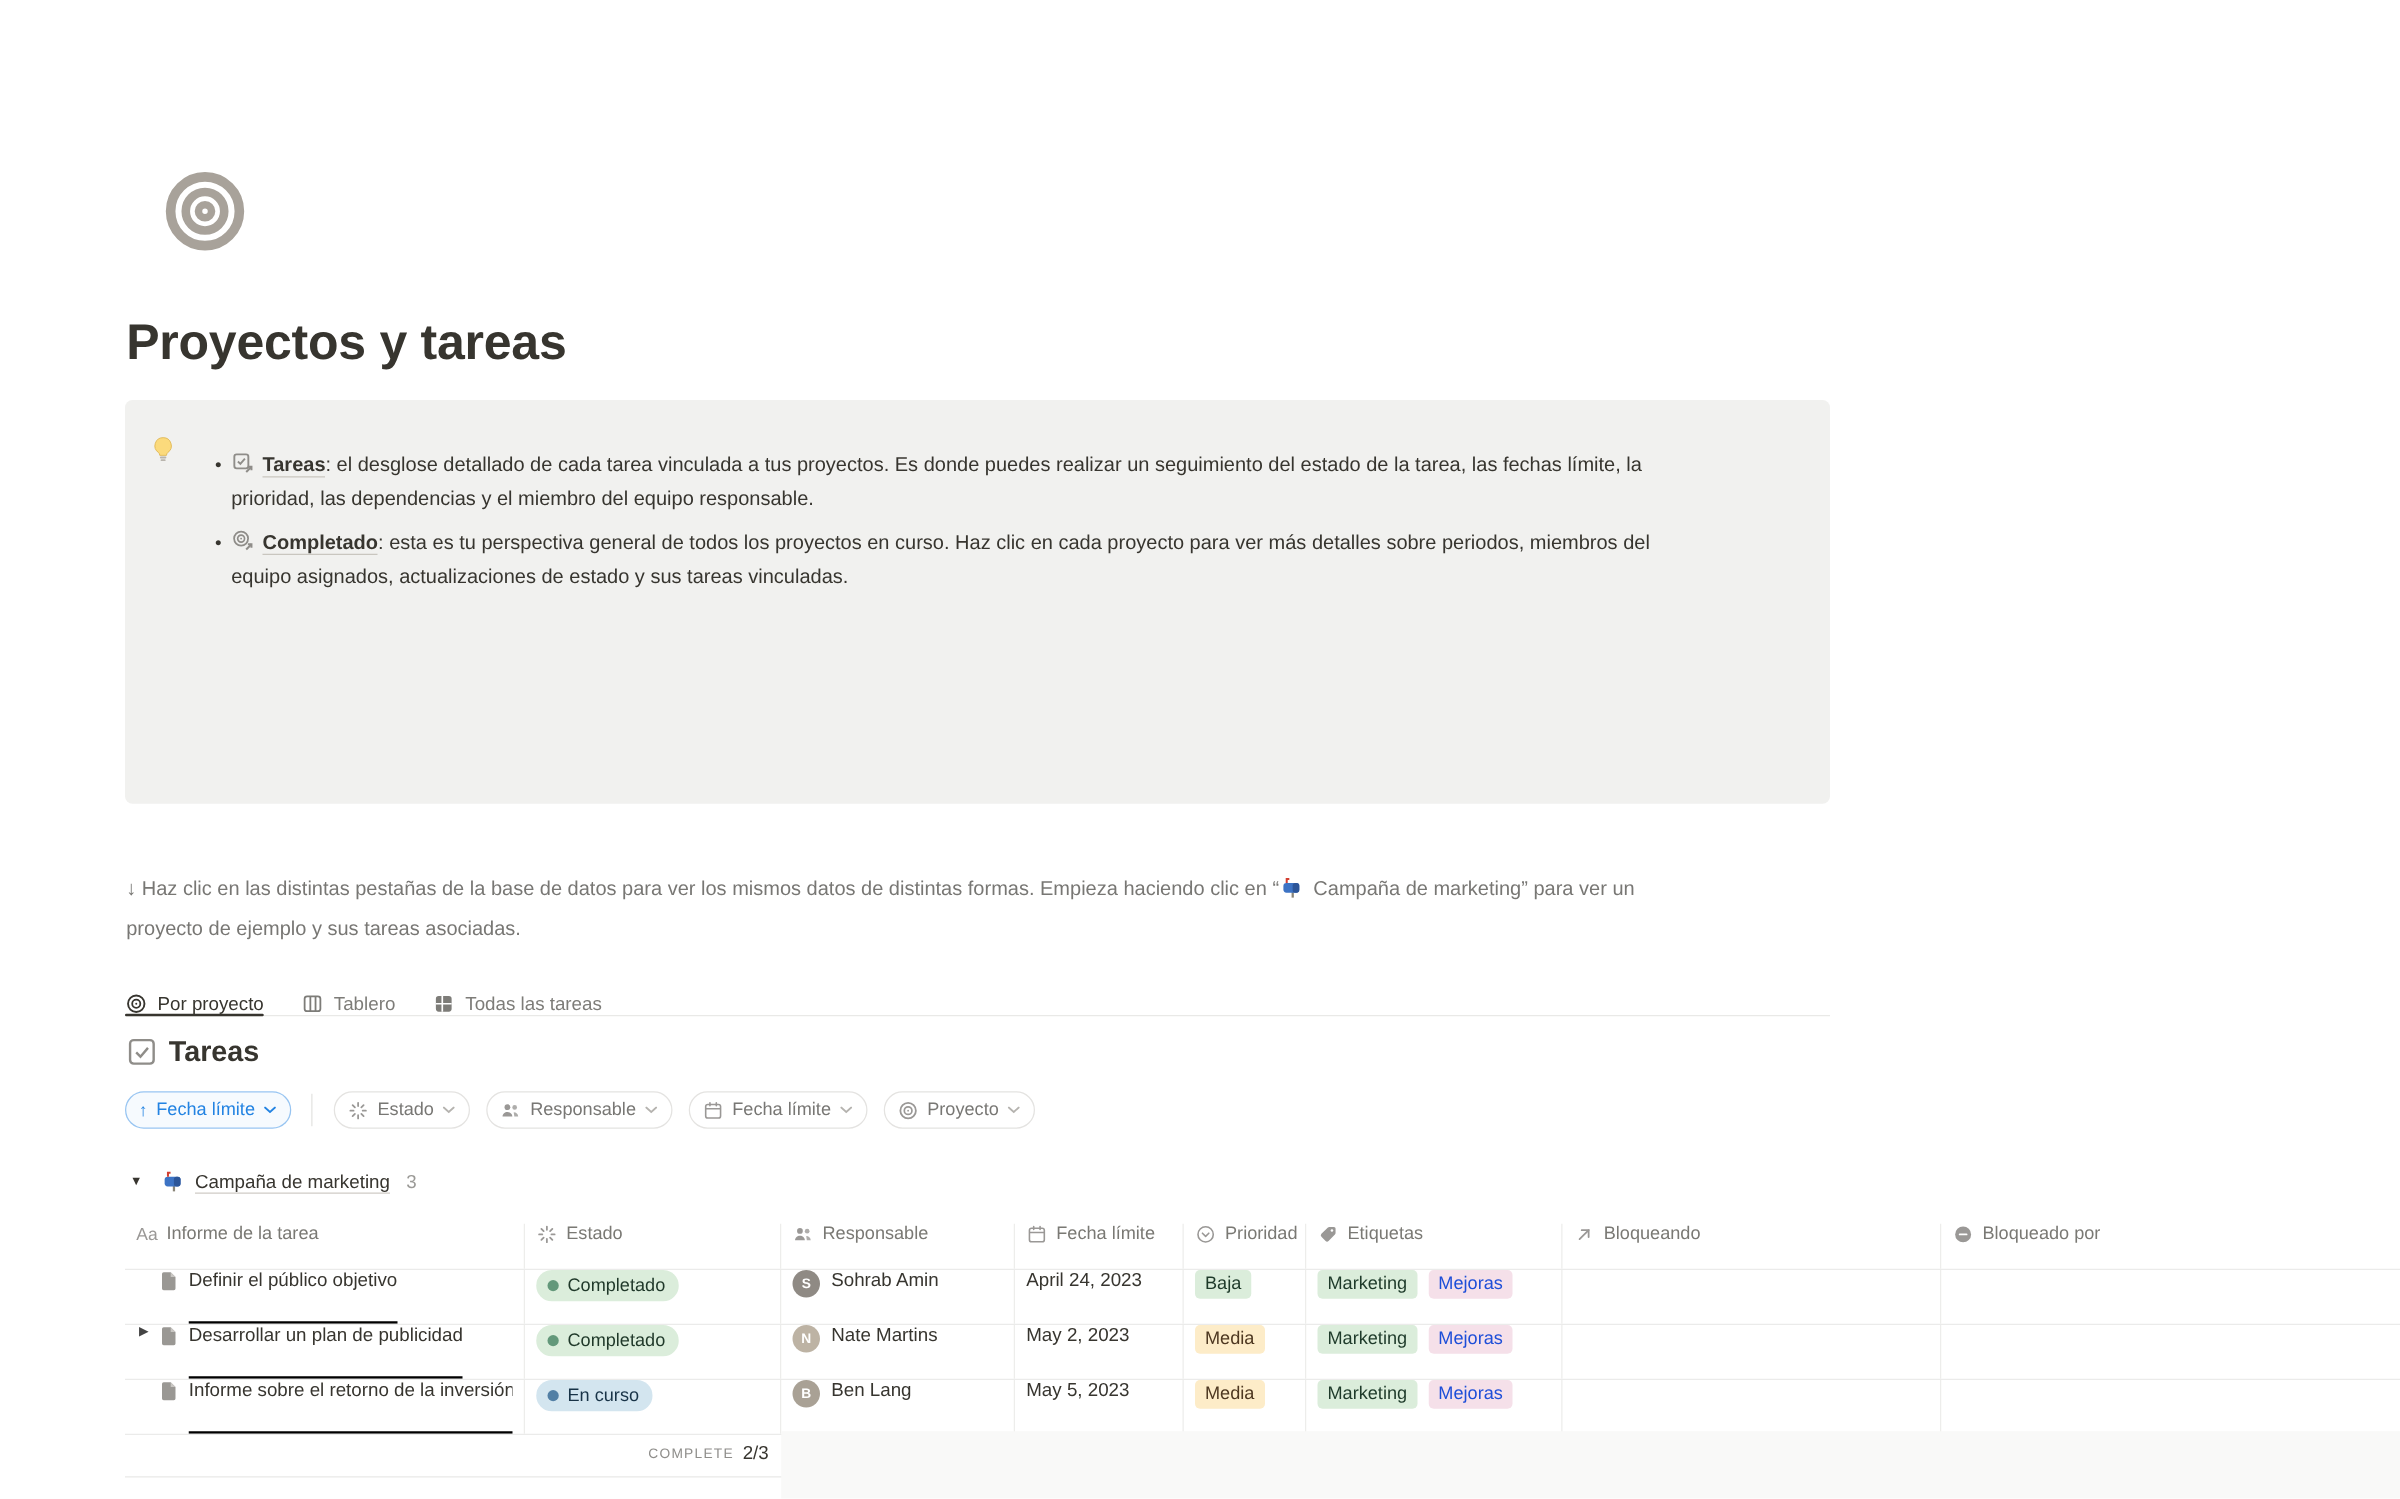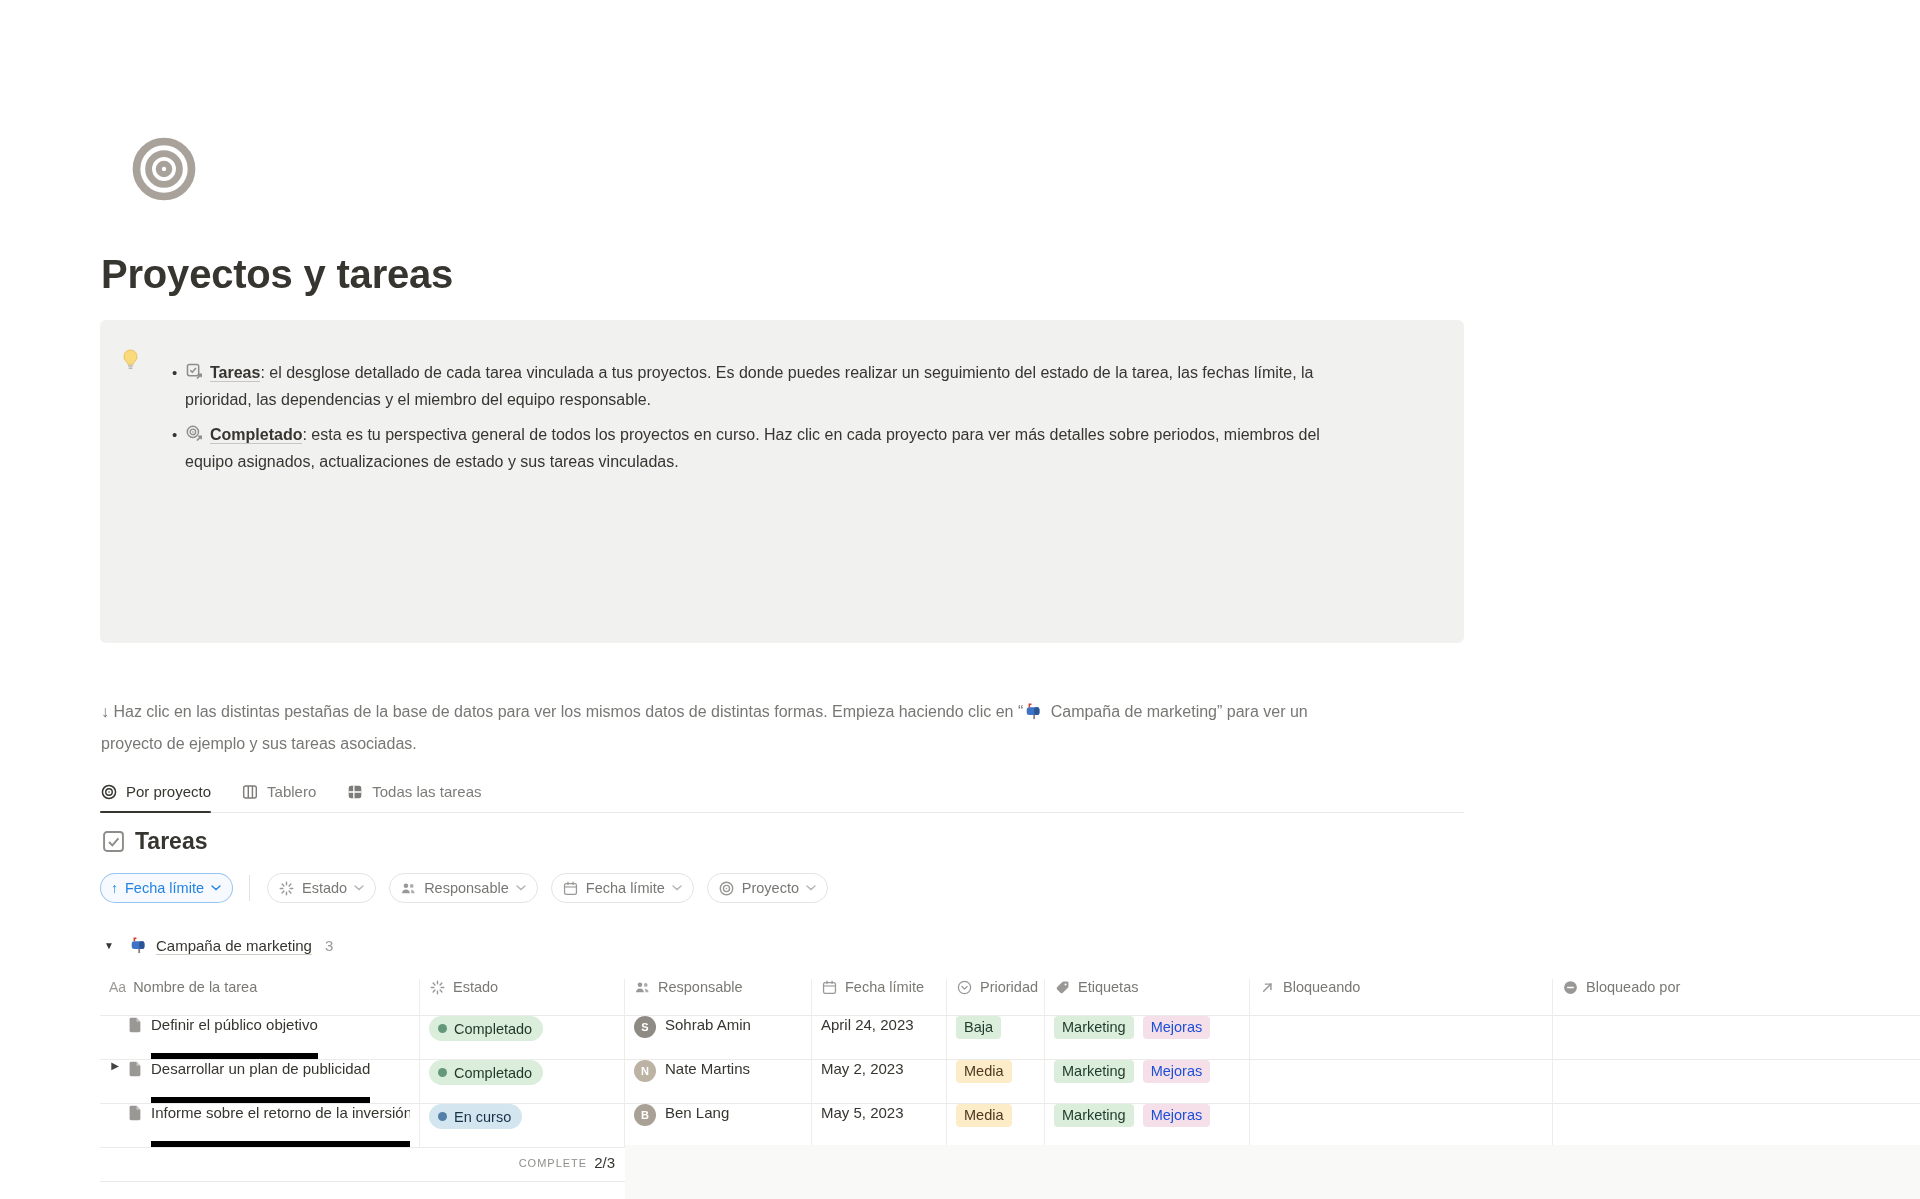--- a/index.html
+++ b/index.html
@@ -38,21 +38,21 @@
     position:absolute; left:101px; top:696px; width:1364px;
     color:#787774; font-size:16px; line-height:32px;
   }
   .helper .inline-icon { vertical-align:-3.5px; margin:0 2px; }
 
   
   .tabs {
     position:absolute; left:100px; top:771px; width:1364px; height:42px;
     border-bottom:1px solid #e9e9e7; display:flex; align-items:stretch; gap:30px;
   }
-  .tab { display:flex; align-items:center; gap:8px; font-size:15px; color:#7d7c78; cursor:pointer; position:relative; }
+  .tab { display:flex; align-items:flex-end; gap:8px; font-size:15px; color:#7d7c78; cursor:pointer; position:relative; }
   .tab svg { width:18px; height:18px; }
   .tab.active { color:#37352f; font-weight:500; }
   .tab.active::after { content:""; position:absolute; left:0; right:0; bottom:-1px; height:2px; background:#37352f; border-radius:1px; }
 
   
   .db-title { position:absolute; left:101px; top:828px; display:flex; align-items:center; gap:9px; }
   .db-title svg { width:25px; height:25px; }
   .db-title .t { font-size:23px; font-weight:700; color:#37352f; }
 
   
@@ -85,21 +85,21 @@
   .cell:last-child { border-right:none; }
   .thead .cell { height:36px; color:#7a7974; font-size:14.5px; gap:7px; white-space:nowrap; }
   .thead .cell svg { width:17px; height:17px; color:#9a9896; flex:0 0 auto; }
   .thead .aa { font-size:14px; color:#9a9896; letter-spacing:0; }
   .tbody .trow { border-top:1px solid #ebebea; }
   .tbody .trow:last-child { border-bottom:1px solid #ebebea; }
   .tbody .cell { height:43px; font-size:15px; white-space:nowrap; }
   .name-cell { padding-left:4px !important; }
   .toggle-slot { flex:0 0 22px; text-align:center; font-size:10px; color:#444; cursor:pointer; }
   .page-ic { flex:0 0 18px; margin-right:7px; }
-  .task-name { font-weight:500; border-bottom:6px solid #000000; overflow:hidden; text-overflow:clip; cursor:pointer; }
+  .task-name { font-weight:500; border-bottom:2px solid #000000; overflow:hidden; text-overflow:clip; cursor:pointer; }
   .status-pill { display:inline-flex; align-items:center; gap:7px; height:25px; border-radius:13px; padding:0 11px 0 9px; font-size:14.5px; }
   .status-pill .dot { width:9px; height:9px; border-radius:50%; }
   .st-green { background:#dbeddb; color:#1f3829; }
   .st-green .dot { background:#63987a; }
   .st-blue { background:#d3e5ef; color:#183347; }
   .st-blue .dot { background:#527fa5; }
   .avatar { width:22px; height:22px; border-radius:50%; display:inline-flex; align-items:center; justify-content:center; font-size:11px; font-weight:700; color:#fff; margin-right:9px; flex:0 0 auto; }
   .av-0 { background:#8f8a84; } .av-1 { background:#bdb3a4; } .av-2 { background:#a9a195; }
   .chip { display:inline-block; height:23px; line-height:23px; padding:0 8px; border-radius:4px; font-size:14.5px; margin-right:9px; }
   .ch-green { background:#dbeddb; color:#1e3a2a; }
@@ -333,21 +333,21 @@
         <use href="#i-mailbox"></use>
       </svg></span>
   <span class="group-name">Campaña de marketing</span>
   <span class="group-count">3</span>
 </div>
 
 <div class="table">
   <div class="trow thead">
     <div class="cell">
         <span class="aa">Aa</span>
-        <span>Nombre de la tarea</span>
+        <span>Informe de la tarea</span>
       </div>
     <div class="cell">
         <svg viewBox="0 0 20 20">
           <use href="#i-status"></use>
         </svg>
         <span>Estado</span>
       </div>
     <div class="cell">
         <svg viewBox="0 0 20 20">
           <use href="#i-people"></use>

